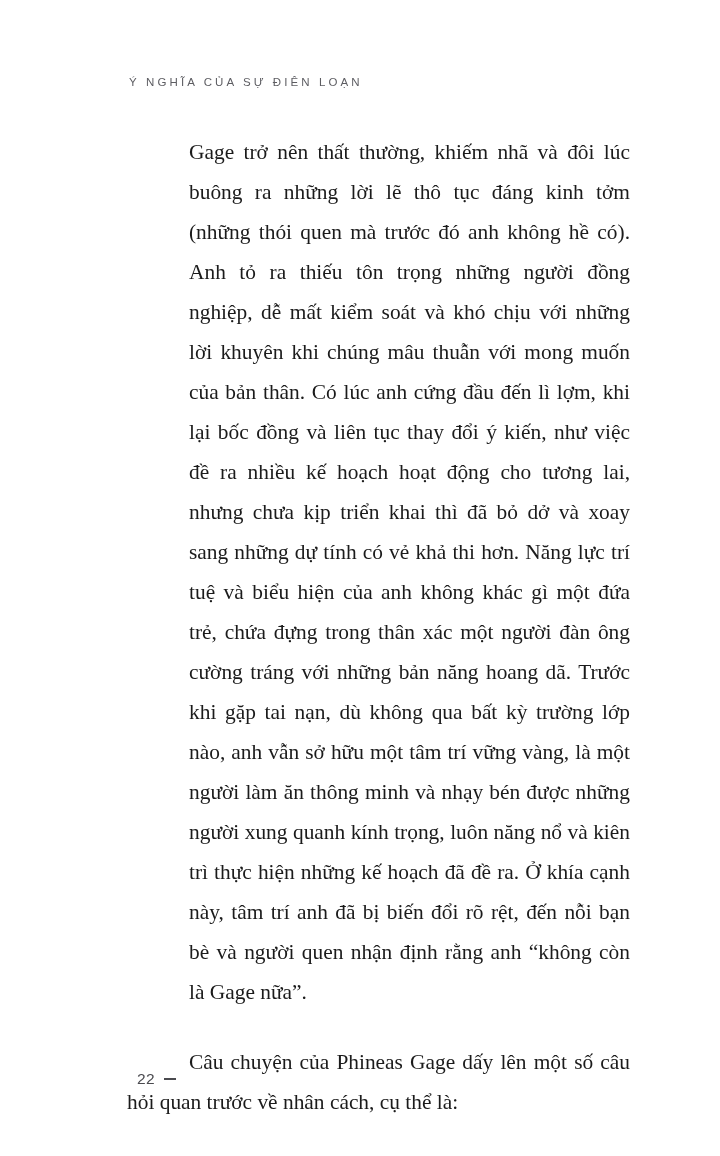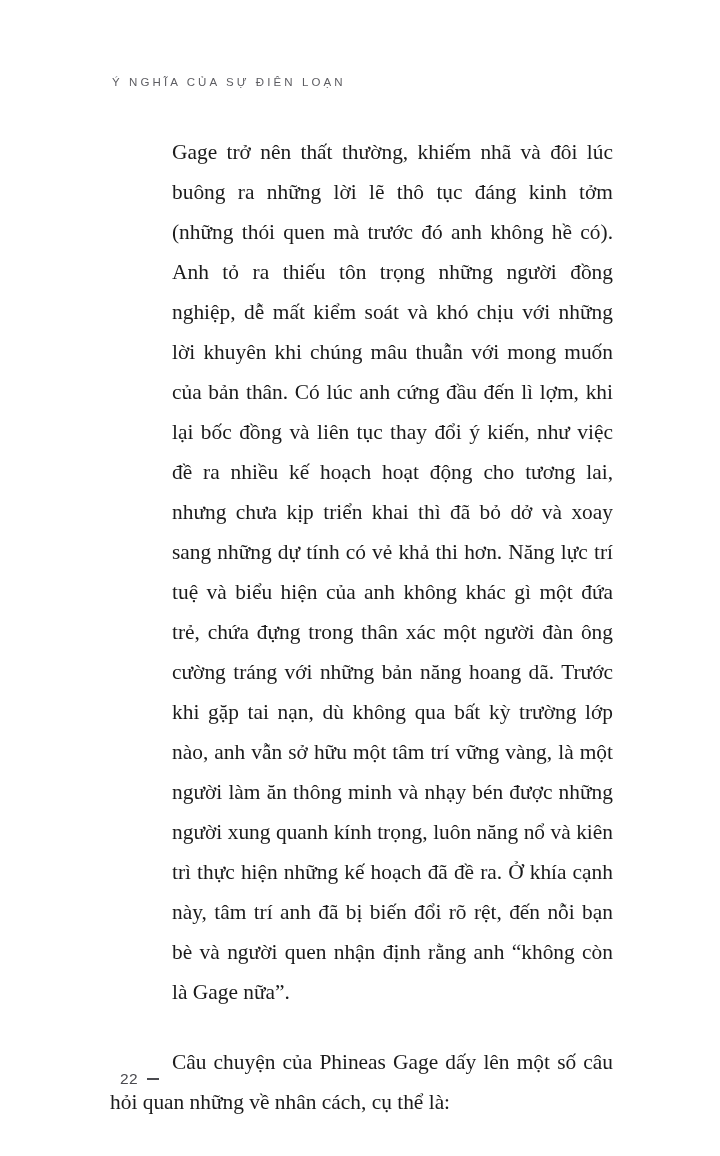--- a/index.html
+++ b/index.html
@@ -13,20 +13,21 @@
     font-family: "Liberation Serif", "DejaVu Serif", serif;
     color: #1b1b1b;
     position: relative;
     overflow: hidden;
     -webkit-font-smoothing: antialiased;
   }
 
   .page {
     position: absolute;
     inset: 0;
+    margin-left: 17px;
   }
 
   
   .running-header {
     position: absolute;
     left: 112px;
     top: 76px;
     font-family: "Liberation Sans", "DejaVu Sans", sans-serif;
     font-size: 11.5px;
     letter-spacing: 3.1px;
@@ -117,21 +118,21 @@
 <body>
 
 <div class="page">
 
   <div class="running-header">Ý NGHĨA CỦA SỰ ĐIÊN LOẠN</div>
 
   <div class="content">
 
     <p class="body-para para-first">Gage trở nên thất thường, khiếm nhã và đôi lúc buông ra những lời lẽ thô tục đáng kinh tởm (những thói quen mà trước đó anh không hề có). Anh tỏ ra thiếu tôn trọng những người đồng nghiệp, dễ mất kiểm soát và khó chịu với những lời khuyên khi chúng mâu thuẫn với mong muốn của bản thân. Có lúc anh cứng đầu đến lì lợm, khi lại bốc đồng và liên tục thay đổi ý kiến, như việc đề ra nhiều kế hoạch hoạt động cho tương lai, nhưng chưa kịp triển khai thì đã bỏ dở và xoay sang những dự tính có vẻ khả thi hơn. Năng lực trí tuệ và biểu hiện của anh không khác gì một đứa trẻ, chứa đựng trong thân xác một người đàn ông cường tráng với những bản năng hoang dã. Trước khi gặp tai nạn, dù không qua bất kỳ trường lớp nào, anh vẫn sở hữu một tâm trí vững vàng, là một người làm ăn thông minh và nhạy bén được những người xung quanh kính trọng, luôn năng nổ và kiên trì thực hiện những kế hoạch đã đề ra. Ở khía cạnh này, tâm trí anh đã bị biến đổi rõ rệt, đến nỗi bạn bè và người quen nhận định rằng anh “không còn là Gage nữa”.</p>
 
-    <p class="body-para para-second">Câu chuyện của Phineas Gage dấy lên một số câu hỏi quan những về nhân cách, cụ thể là:</p>
+    <p class="body-para para-second">Câu chuyện của Phineas Gage dấy lên một số câu hỏi quan trước về nhân cách, cụ thể là:</p>
 
     <ul class="question-list">
       <li class="single-line">
         
         <span class="item-text">Bản chất của nhân cách là gì?</span>
       </li>
 
     </ul>
 
   </div>

